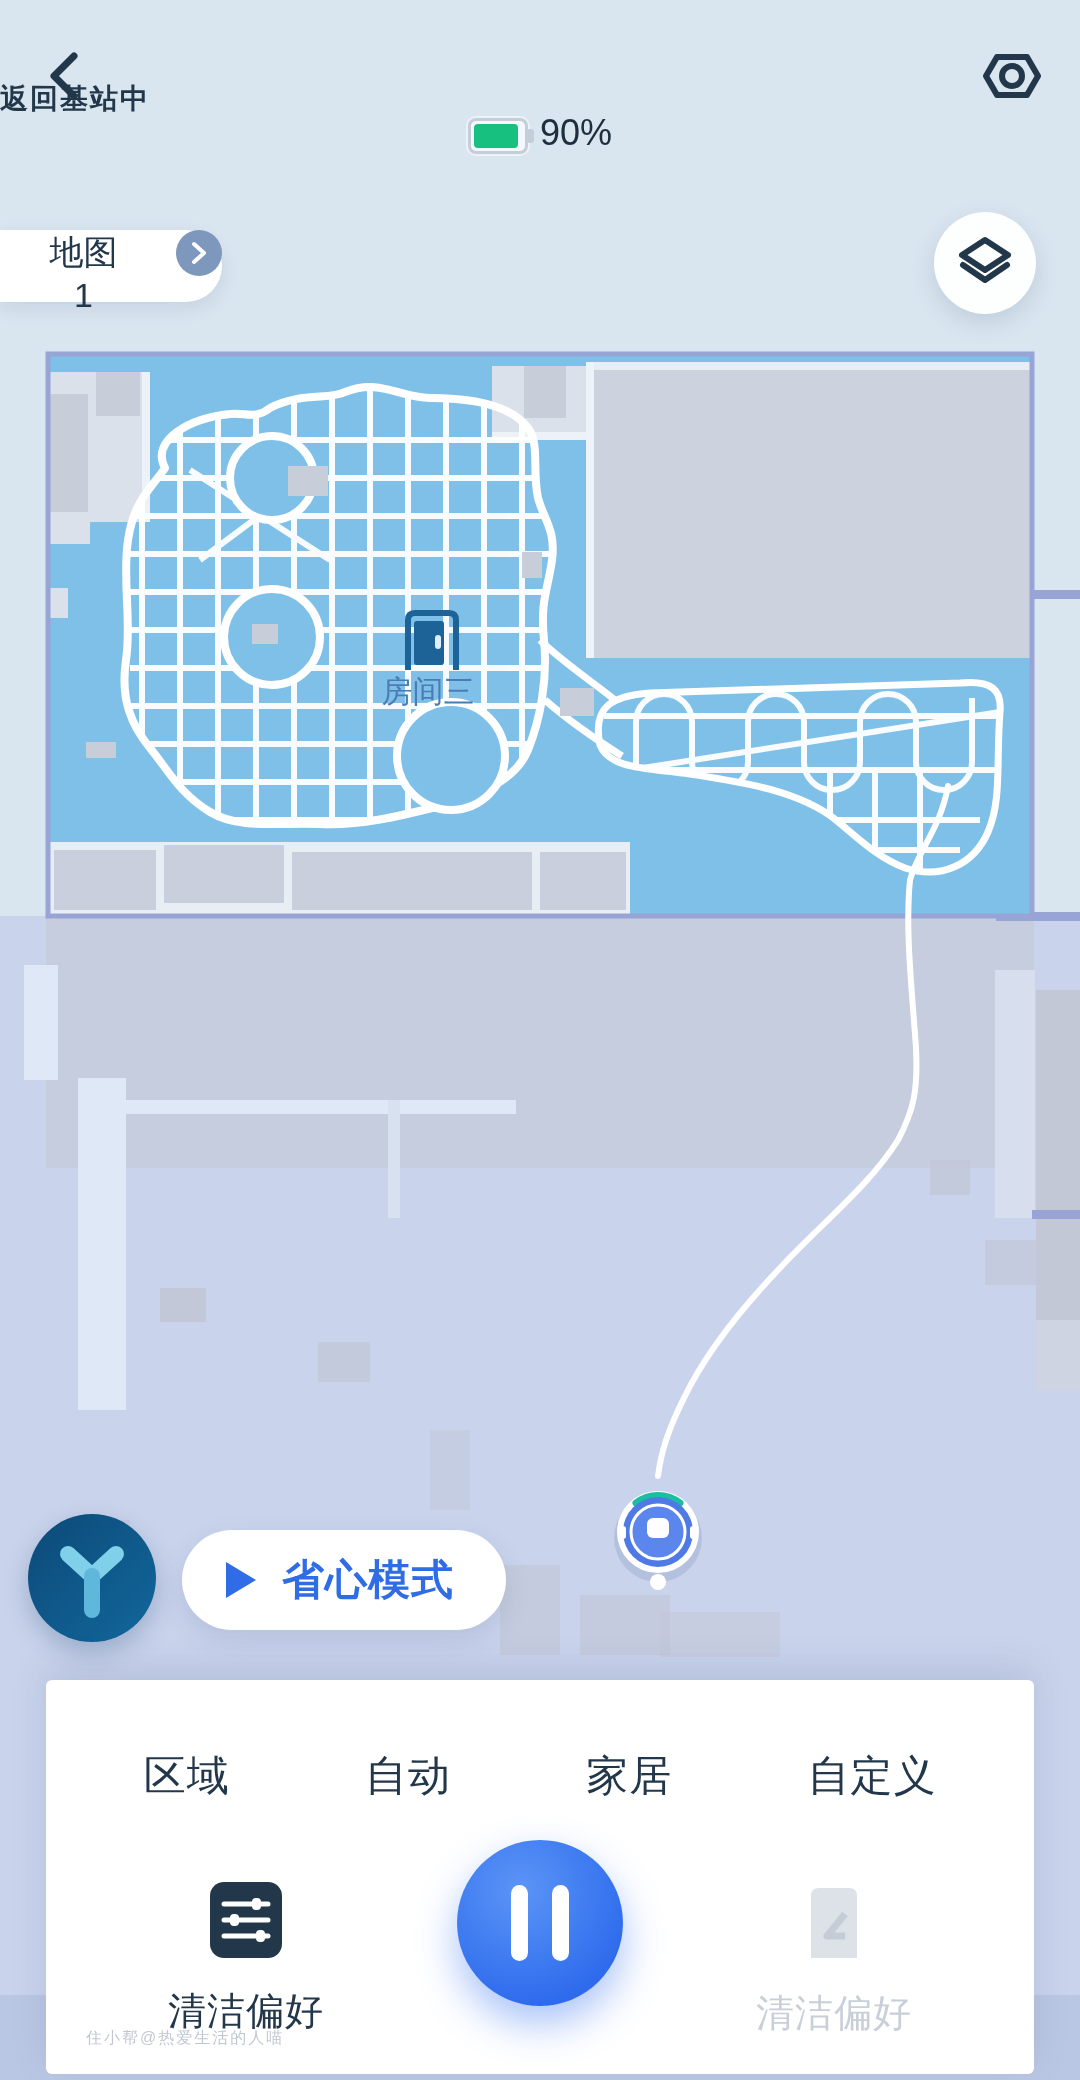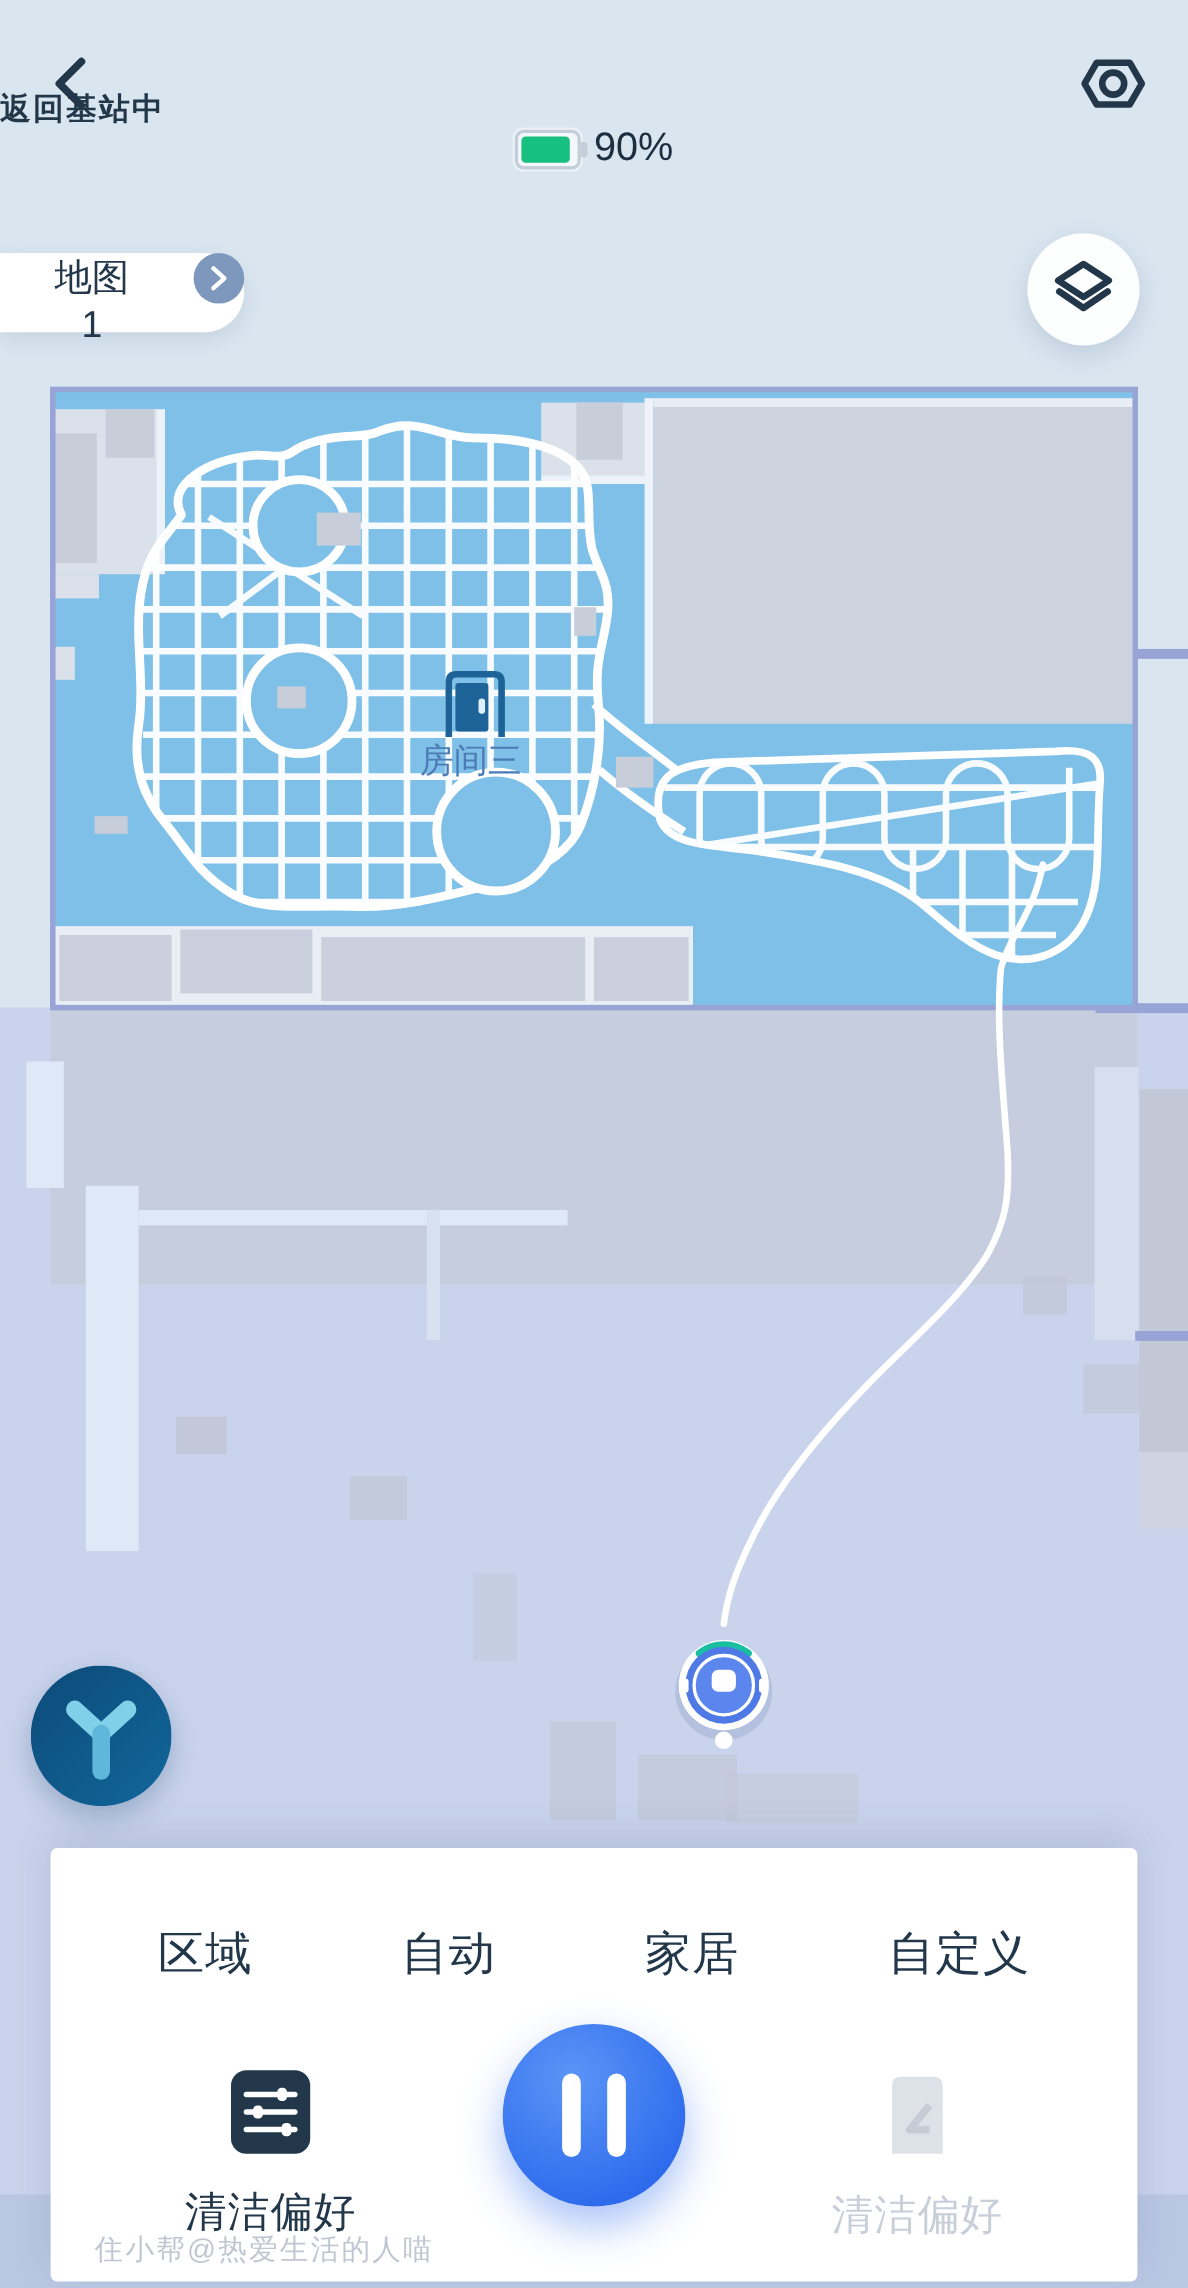--- a/index.html
+++ b/index.html
@@ -58,21 +58,21 @@
   .ctl-label{font-size:38px;color:#22374a;letter-spacing:1px;}
   .ctl-label.disabled{color:#c9cfd9;}
   .pause-btn{
     position:absolute;left:50%;top:160px;transform:translateX(-50%);
     width:166px;height:166px;border-radius:50%;border:none;cursor:pointer;
     background:radial-gradient(circle at 38% 30%,#5b95f7,#2e6bec 75%);
     box-shadow:0 18px 40px rgba(62,120,240,.45);
     display:flex;align-items:center;justify-content:center;gap:24px;
   }
   .pause-bar{width:17px;height:76px;border-radius:9px;background:#fff;}
-  .watermark{position:absolute;left:86px;top:2028px;z-index:9;font-size:26px;color:#8e99ad;opacity:.55;letter-spacing:2px;}
+  .watermark{position:absolute;left:86px;top:2028px;z-index:9;font-size:16px;color:#8e99ad;opacity:.55;letter-spacing:2px;}
 </style>
 </head>
 <body>
 
 <div class="screen">
 
   <svg class="map-svg" width="1080" height="2080" viewBox="0 0 1080 2080">
     <defs>
       <clipPath id="clipA">
         <path d="M165,468 C150,440 190,418 230,414 C245,412 255,420 270,408 C300,392 330,400 345,392
@@ -246,20 +246,26 @@
         <linearGradient id="lg" x1="0" y1="0" x2="1" y2="1">
           <stop offset="0" stop-color="#0c4a78"></stop>
             <stop offset="1" stop-color="#12679c"></stop>
         </linearGradient>
       </defs>
       <circle cx="64" cy="64" r="64" fill="url(#lg)"></circle>
       <path d="M40,40 L64,62 L88,40" fill="none" stroke="#7fd0e8" stroke-width="16" stroke-linecap="round"></path>
       <path d="M64,62 L64,96" fill="none" stroke="#5fb8dc" stroke-width="16" stroke-linecap="round"></path>
     </svg>
   </div>
+  <button class="mode-pill">
+    <svg width="36" height="40" viewBox="0 0 36 40">
+      <polygon points="4,2 34,20 4,38" fill="#2f6ce5"></polygon>
+    </svg>
+    <span class="mode-label">省心模式</span>
+  </button>
 
   <div class="sheet">
     <div class="tabs">
       <button class="tab">区域</button>
       <button class="tab">自动</button>
       <button class="tab">家居</button>
       <button class="tab">自定义</button>
     </div>
 
     <button class="ctl ctl-pref">

